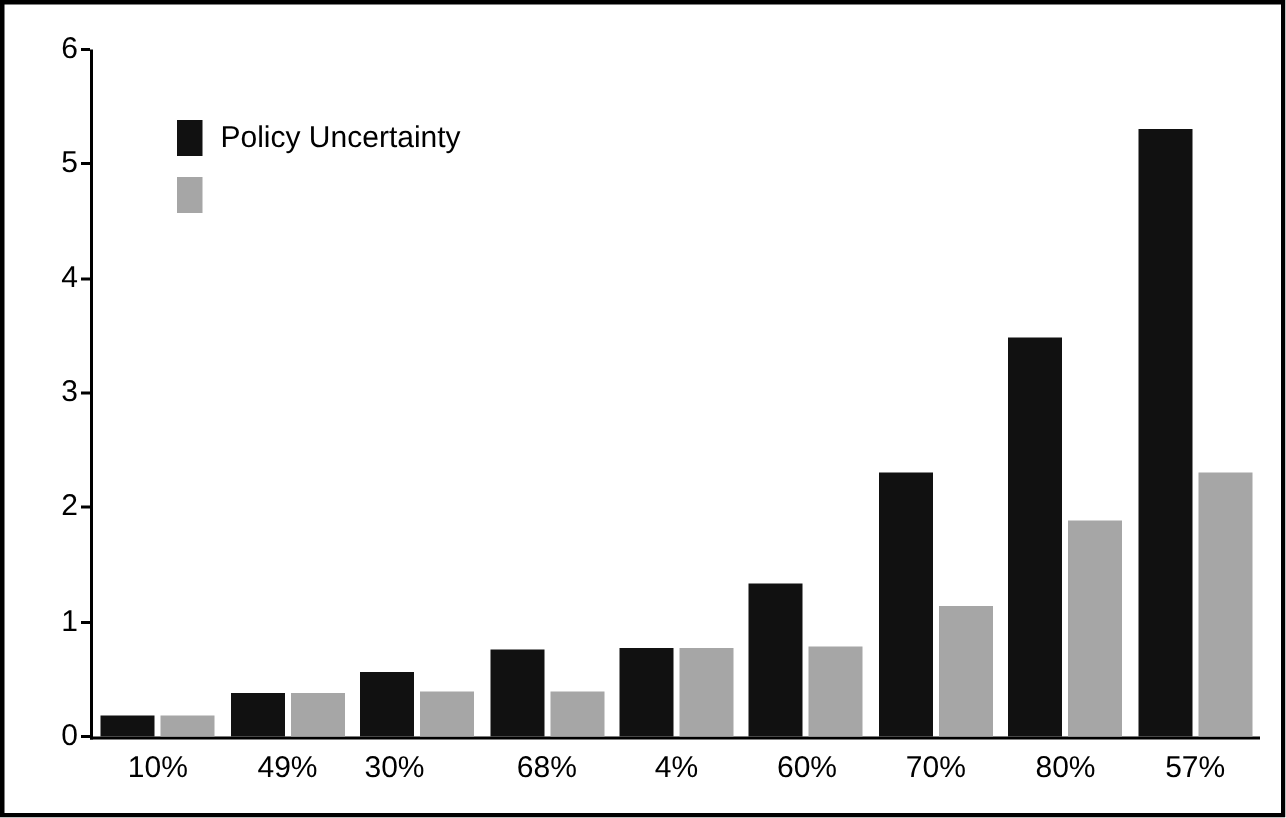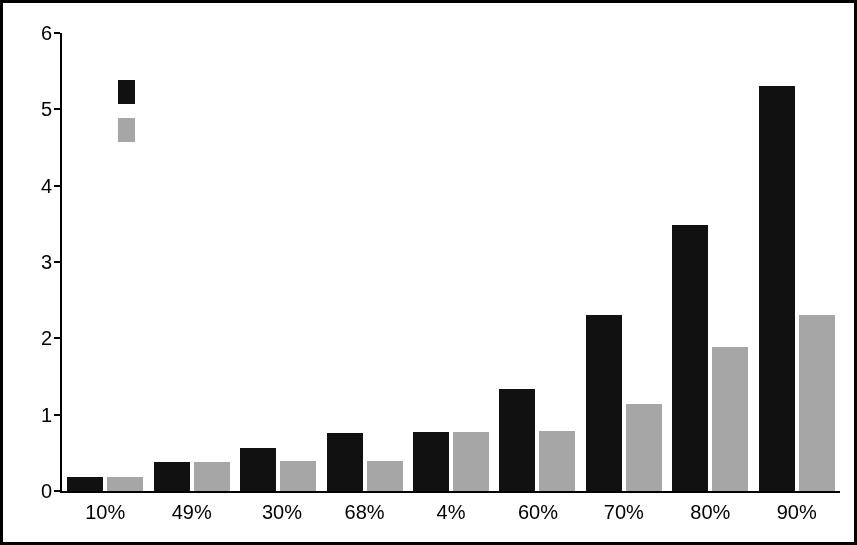--- a/index.html
+++ b/index.html
@@ -178,31 +178,32 @@
       </div>
       <div class="group" style="left: 691.556px; width: 86.4444px;">
         <div class="bar s0" title="Policy Uncertainty 90%: 5.3" style="left: 5.22222px; width: 36px; height: 404.567px;"></div>
         <div class="bar s1" title="Policy Clarity 90%: 2.3" style="left: 45.2222px; width: 36px; height: 175.567px;"></div>
       </div>
     </div>
 
   <div class="x-labels" id="x-labels">
       <div class="x-label" style="left: 43.2222px;">10%</div>
       <div class="x-label" style="left: 129.667px;">49%</div>
-      <div class="x-label" style="left: 220px;">30%</div>
+      <div class="x-label" style="left: 201px;">30%</div>
       <div class="x-label" style="left: 302.556px;">68%</div>
       <div class="x-label" style="left: 389px;">4%</div>
       <div class="x-label" style="left: 476px;">60%</div>
       <div class="x-label" style="left: 561.889px; text-align: center;">70%</div>
       <div class="x-label" style="left: 648.333px;">80%</div>
-      <div class="x-label" style="left: 734.778px;">90%</div>
+      <div class="x-label" style="left: 734.778px;">57%</div>
     </div>
 
   <div class="legend">
     <div class="legend-row">
       <span class="legend-swatch s0"></span>
+      <span class="legend-label">Policy Uncertainty</span>
     </div>
     <div class="legend-row">
       <span class="legend-swatch s1"></span>
     </div>
   </div>
 
 </div>
 
 </body></html>

